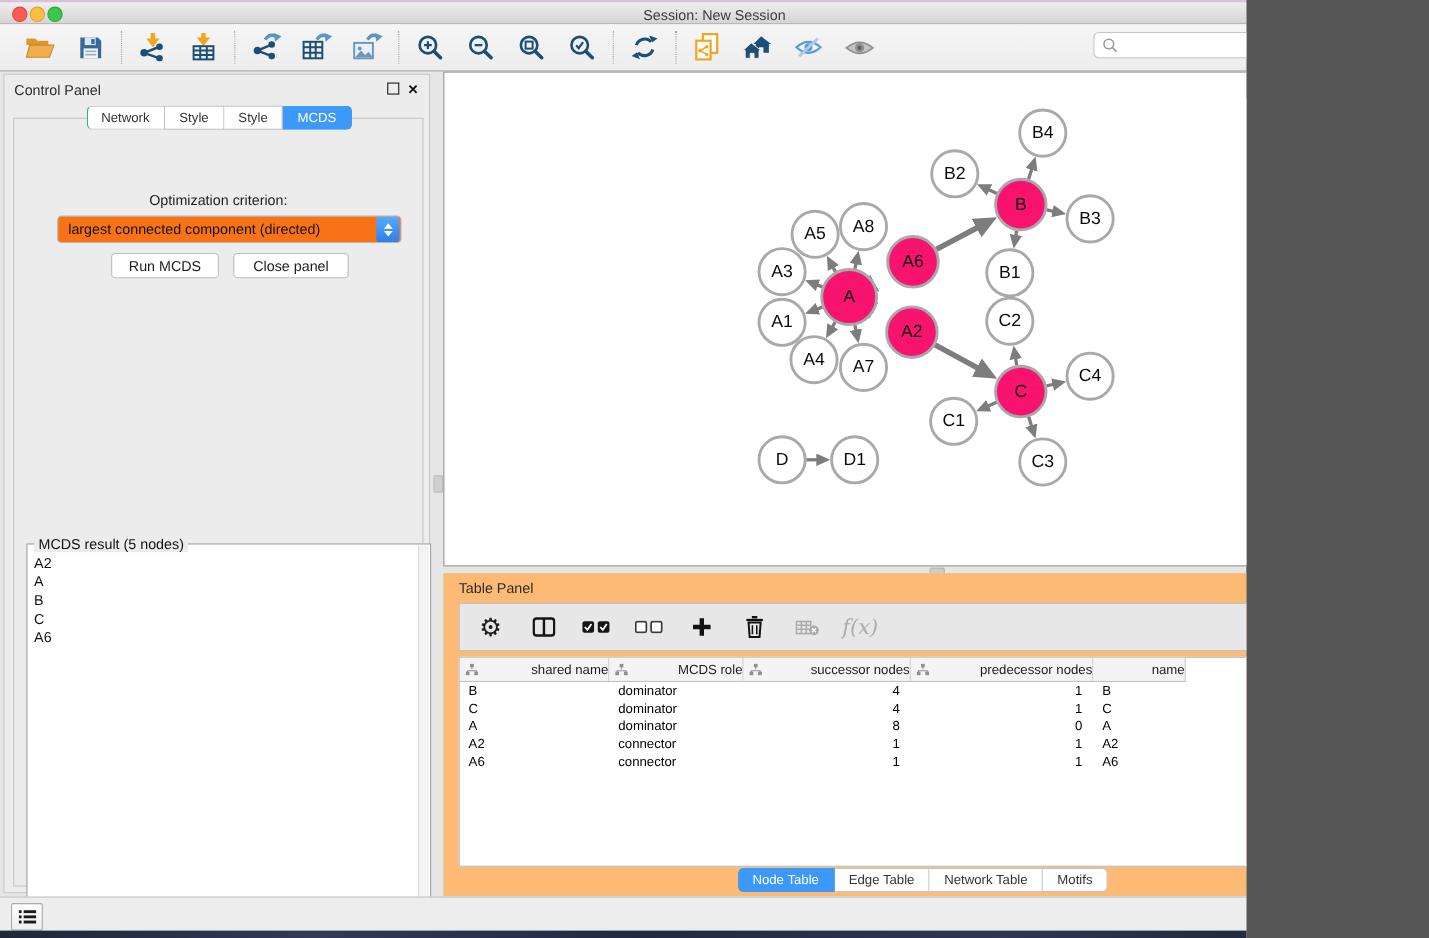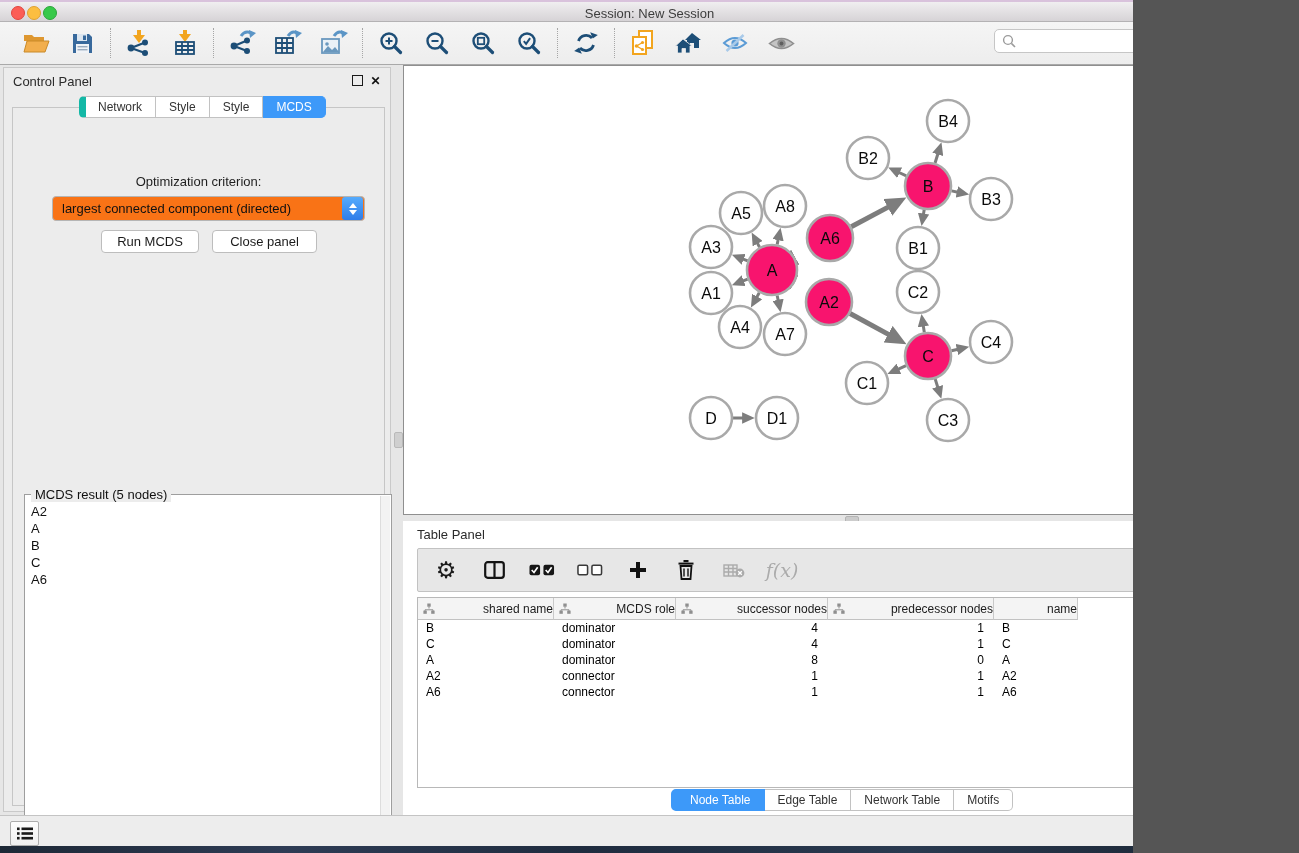--- a/index.html
+++ b/index.html
@@ -26,21 +26,21 @@
   
   #cpanel{left:3px;top:67px;width:388px;height:745px;background:#ECECEC;border:1px solid #C9C9C9;box-sizing:border-box;}
   .panel-title{font-size:13px;color:#2B2B2B;}
   .wbtn{position:absolute;top:6px;width:13px;height:13px;display:flex;align-items:center;justify-content:center;cursor:default;}
   .sqr{width:9px;height:9px;border:1.6px solid #1A1A1A;}
   .xglyph{font-size:12px;font-weight:bold;color:#111;line-height:1;}
   #cp-box{position:absolute;left:8px;top:39px;width:371px;height:697px;border:1px solid #C6C6C6;background:#ECECEC;}
   #cp-tabs{position:absolute;left:75px;top:28px;height:22px;display:flex;z-index:3;}
   .seg{border:1px solid #C2C2C2;border-left:none;background:#FFF;font-size:12px;color:#333;
        display:flex;align-items:center;justify-content:center;padding:0 13px;height:22px;box-sizing:border-box;cursor:default;}
-  .seg:first-child{border-left:7px solid #14b8a6;border-radius:5px 0 0 5px;padding-left:12px;}
+  .seg:first-child{border-left:1px solid #14b8a6;border-radius:5px 0 0 5px;padding-left:12px;}
   .seg:last-child{border-radius:0 5px 5px 0;}
   .seg.active{background:#3D99F9;border-color:#3D99F9;color:#fff;}
   #opt-label{position:absolute;left:0;width:100%;top:66px;text-align:center;font-size:13px;color:#1E1E1E;}
   #opt-select{position:absolute;left:39px;top:88px;width:313px;height:25px;background:#f97316;border:1px solid #B5B5B5;
      border-radius:4px;display:flex;align-items:center;box-sizing:border-box;cursor:default;}
   #opt-select .val{flex:1;font-size:13px;color:#111;padding-left:9px;white-space:nowrap;overflow:hidden;}
   #opt-select .stepper{width:21px;height:23px;border-radius:3px;background:linear-gradient(#55ABFD,#2F7DE9);
      display:flex;flex-direction:column;align-items:center;justify-content:center;gap:2px;margin-right:1px;}
   .tri-up{width:0;height:0;border-left:4px solid transparent;border-right:4px solid transparent;border-bottom:5px solid #fff;}
   .tri-dn{width:0;height:0;border-left:4px solid transparent;border-right:4px solid transparent;border-top:5px solid #fff;}
@@ -55,21 +55,21 @@
   
   #netwin{left:403px;top:65px;width:896px;height:450px;background:#fff;border:1px solid #8F8F8F;box-sizing:border-box;}
   #net-titlebar{position:absolute;left:0;top:0;right:0;height:23px;background:linear-gradient(#EFEDEF,#D8D5D8);
       border-bottom:1px solid #B0AEB0;}
   #net-titlebar .title{position:absolute;left:0;right:0;top:4px;text-align:center;font-size:13px;color:#333;}
   #net-canvas{position:absolute;left:1px;top:24px;right:1px;bottom:1px;background:#fff;}
   #resize-grip{position:absolute;right:2px;bottom:2px;width:13px;height:13px;
       background:repeating-linear-gradient(135deg,transparent 0 3px,#B5B5B5 3px 4px);cursor:nwse-resize;}
   #hsplit-handle{left:845px;top:516px;width:12px;height:5px;background:#CCC;border:1px solid #B5B5B5;border-radius:2px;}
   
-  #tpanel{left:403px;top:521px;width:896px;height:294px;background:#ffffff;}
+  #tpanel{left:403px;top:521px;width:896px;height:294px;background:#fdba74;}
   #tp-toolbar{position:absolute;left:14px;top:27px;width:873px;height:44px;background:#E7E7E7;
       border:1px solid #C2C2C2;border-radius:2px;box-sizing:border-box;display:flex;align-items:center;gap:22px;padding-left:15px;}
   .tpico{display:flex;align-items:center;justify-content:center;width:26px;height:28px;cursor:default;}
   .fx{font-family:"DejaVu Serif",serif;font-style:italic;font-size:19px;color:#ABABAB;}
   #tbl{position:absolute;left:14px;top:76px;width:873px;height:191px;background:#fff;border:1px solid #B8B8B8;box-sizing:border-box;}
   #tbl-head{position:absolute;left:0;top:0;height:22px;display:flex;}
   .th{position:relative;height:22px;background:#F4F4F4;border-right:1px solid #C9C9C9;border-bottom:1px solid #C2C2C2;
       box-sizing:border-box;font-size:12px;color:#1C1C1C;display:flex;align-items:center;justify-content:flex-end;cursor:default;}
   .th .treeico{position:absolute;left:5px;top:5px;}
   #tbl-body{position:absolute;left:0;top:22px;right:8px;bottom:0;}

